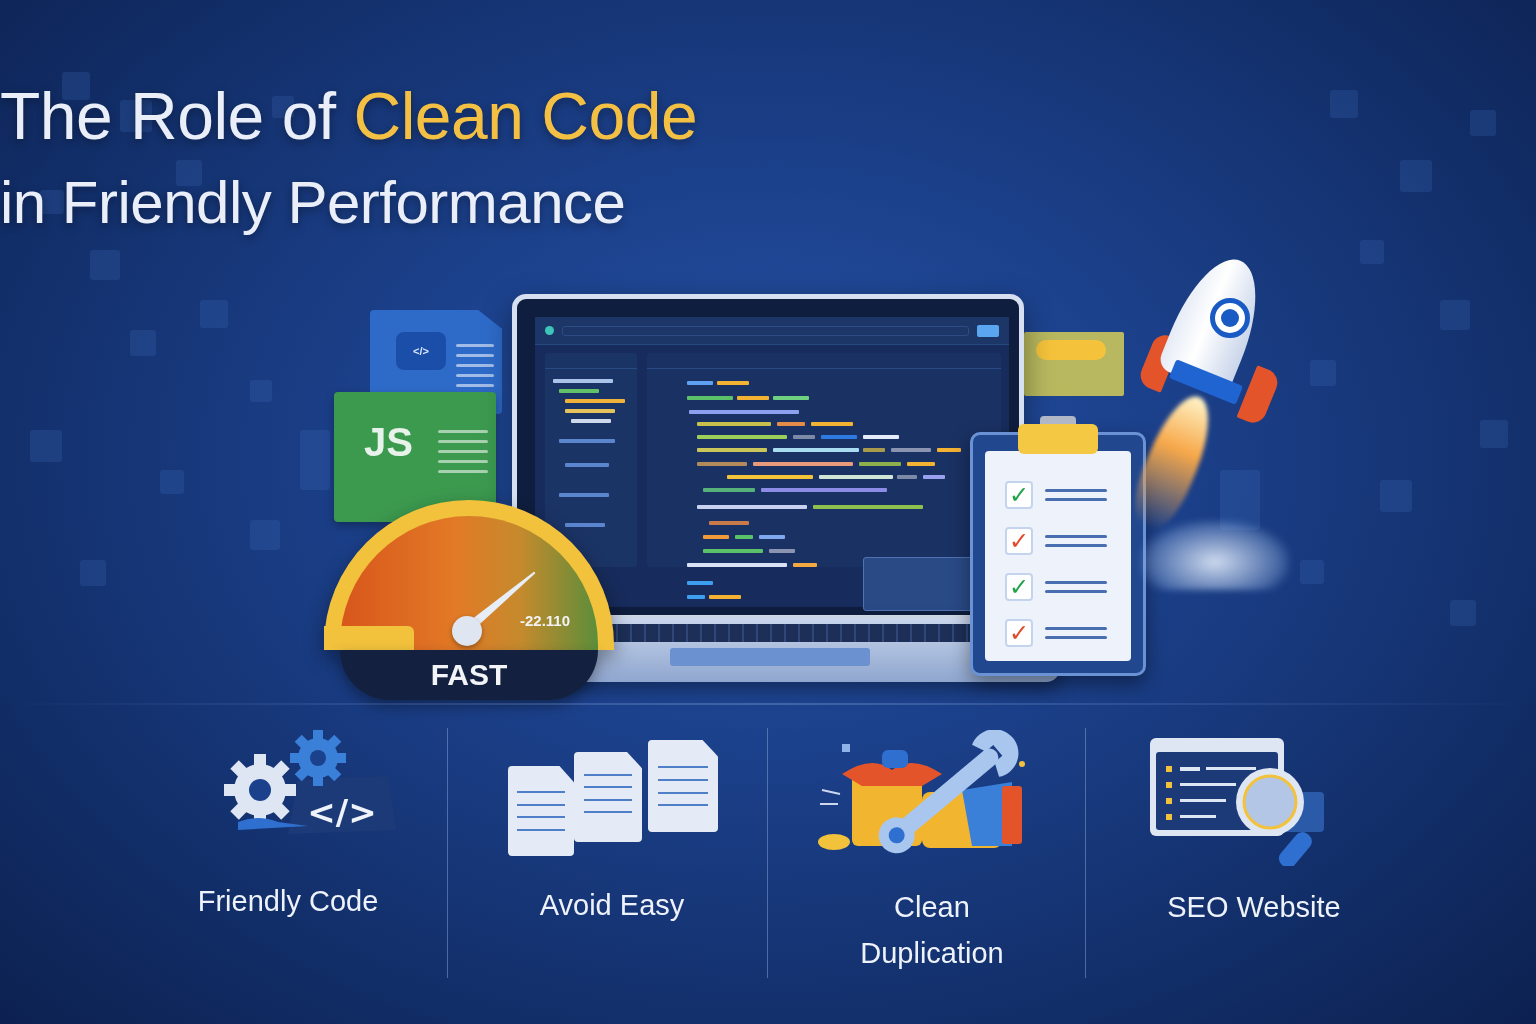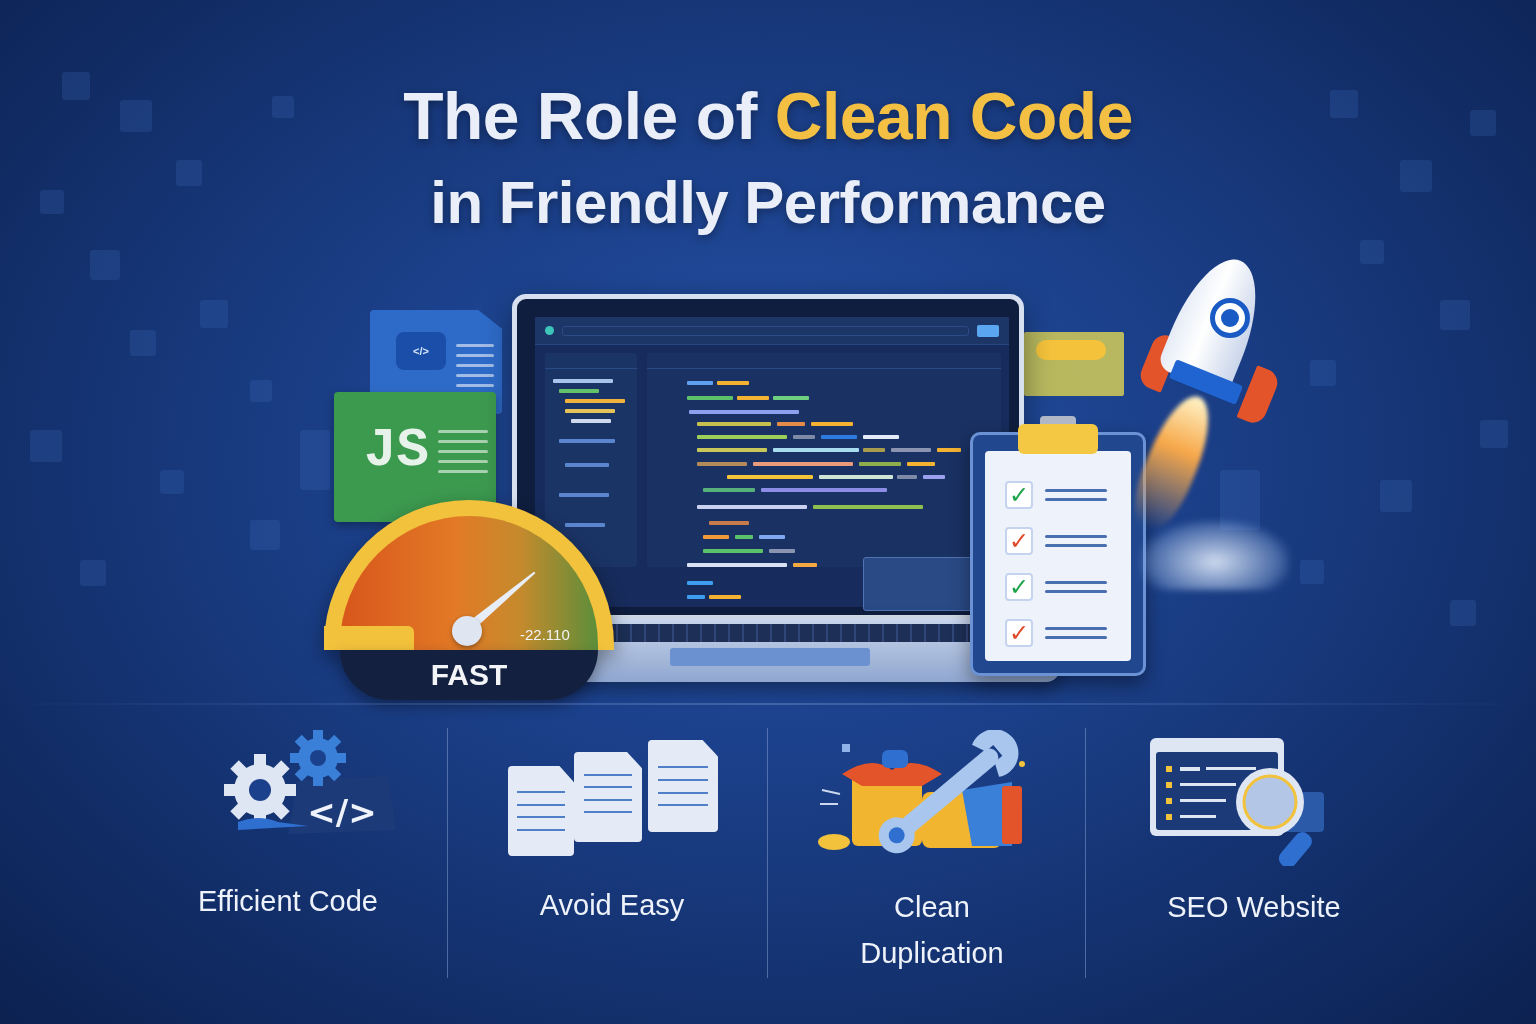--- a/index.html
+++ b/index.html
@@ -6,21 +6,21 @@
   html, body { width: 1536px; height: 1024px; overflow: hidden; }
   body {
     font-family: "Liberation Sans", "DejaVu Sans", sans-serif;
     background: radial-gradient(ellipse at 50% 45%, #2553a6 0%, #1c418c 35%, #13306c 70%, #0c2150 100%);
     position: relative;
     color: #fff;
   }
   .bg-squares { position: absolute; inset: 0; pointer-events: none; }
   .sq { position: absolute; background: rgba(80,130,210,0.18); border-radius: 3px; }
 
-  .title { position: absolute; left: 0; right: 0; text-align: center; font-weight: bold; color: #e9eef8; letter-spacing: -0.5px; text-shadow: 0 3px 8px rgba(0,0,0,0.35); }
+  .title { position: absolute; left: 0; right: 0; font-weight: normal; color: #e9eef8; letter-spacing: -0.5px; text-shadow: 0 3px 8px rgba(0,0,0,0.35); }
   .title.l1 { top: 78px; font-size: 66px; }
   .title.l2 { top: 168px; font-size: 60px; }
   .title .accent { color: #f3c044; }
 
   
   .laptop-screen { position: absolute; left: 512px; top: 294px; width: 512px; height: 326px; background: #0f1e3e; border: 5px solid #d6e0f0; border-radius: 14px; box-shadow: 0 10px 30px rgba(0,0,0,0.4); overflow: hidden; }
   .laptop-inner { position: absolute; left: 18px; top: 18px; right: 10px; bottom: 8px; background: #172c5c; border-radius: 4px; }
   .toolbar { height: 28px; background: #1d3668; display: flex; align-items: center; padding: 0 10px; gap: 8px; border-bottom: 1px solid #27477f; }
   .tb-dot { width: 9px; height: 9px; border-radius: 50%; background: #3cc5b8; }
   .tb-search { flex: 1; height: 10px; border: 1px solid #2d4c86; border-radius: 3px; }
@@ -32,31 +32,31 @@
   .code-line { position: absolute; height: 4px; border-radius: 1px; }
   .popup { position: absolute; left: 328px; top: 240px; width: 140px; height: 54px; background: #2a4a86; border: 1px solid #4e73b4; border-radius: 3px; }
   .laptop-base { position: absolute; left: 480px; top: 618px; width: 580px; height: 64px; background: linear-gradient(#c9d6ec, #8fa6cf); border-radius: 4px 4px 14px 14px; box-shadow: 0 8px 18px rgba(0,0,0,0.35); }
   .keyboard { position: absolute; left: 40px; top: 6px; right: 40px; height: 18px; background: repeating-linear-gradient(90deg, #1d2f57 0 12px, #31477a 12px 14px); border-radius: 2px; }
   .touchpad { position: absolute; left: 190px; top: 30px; width: 200px; height: 18px; background: #6b91d0; border-radius: 3px; }
 
   
   .file-blue { position: absolute; left: 370px; top: 310px; width: 132px; height: 104px; background: #2e6bc9; border-radius: 4px; clip-path: polygon(0 0, 82% 0, 100% 18%, 100% 100%, 0 100%); }
   .badge-blue { position: absolute; left: 396px; top: 332px; width: 50px; height: 38px; background: #1b4ea8; border-radius: 8px; display: flex; align-items: center; justify-content: center; font-size: 11px; font-weight: bold; color: #d6e6ff; }
   .file-green { position: absolute; left: 334px; top: 392px; width: 162px; height: 130px; background: #3c9a4f; border-radius: 4px; box-shadow: 0 4px 10px rgba(0,0,0,0.3); }
-  .js-label { position: absolute; left: 364px; top: 420px; font-size: 54px; font-weight: bold; color: #e7f3ea; font-family: Liberation Mono, monospace; }
+  .js-label { position: absolute; left: 364px; top: 420px; font-size: 40px; font-weight: bold; color: #e7f3ea; }
   .file-lines { position: absolute; }
   .file-lines div { height: 3px; margin-bottom: 7px; background: rgba(255,255,255,0.55); border-radius: 2px; }
 
   
   .gauge { position: absolute; left: 324px; top: 500px; width: 290px; height: 150px; background: #f2c23c; border-radius: 145px 145px 0 0; box-shadow: 0 8px 20px rgba(0,0,0,0.4); }
   .gauge-face { position: absolute; left: 16px; top: 16px; width: 258px; height: 134px; border-radius: 129px 129px 0 0; background: linear-gradient(90deg, #d8561c 0%, #e27a26 45%, #c58a2d 70%, #5c8e3a 100%); }
   .gauge-foot { position: absolute; left: 0; top: 126px; width: 90px; height: 24px; background: #f2c23c; border-radius: 0 6px 0 0; }
   .needle { position: absolute; left: 137px; top: 40px; width: 10px; height: 90px; background: #e8eef8; transform-origin: 50% 100%; transform: rotate(50deg); clip-path: polygon(40% 0, 60% 0, 100% 100%, 0 100%); }
   .hub { position: absolute; left: 128px; top: 116px; width: 30px; height: 30px; border-radius: 50%; background: #dfe6f2; box-shadow: 0 2px 5px rgba(0,0,0,0.35); }
-  .gauge-value { position: absolute; left: 196px; top: 126px; font-size: 15px; color: #f3f3f3; }
+  .gauge-value { position: absolute; left: 196px; top: 112px; font-size: 15px; color: #f3f3f3; font-weight: bold; }
   .gauge-label-bar { position: absolute; left: 340px; top: 650px; width: 258px; height: 50px; background: #14203f; border-radius: 0 0 60px 60px; box-shadow: 0 6px 14px rgba(0,0,0,0.35); display: flex; align-items: center; justify-content: center; font-size: 30px; font-weight: bold; color: #f2f4f8; }
 
   
   .clipboard { position: absolute; left: 970px; top: 432px; width: 176px; height: 244px; background: #21488f; border: 3px solid #6a92d4; border-radius: 10px; box-shadow: 0 8px 20px rgba(0,0,0,0.4); }
   .clip-paper { position: absolute; left: 12px; top: 16px; right: 12px; bottom: 12px; background: #eef2fa; border-radius: 4px; }
   .clip-top { position: absolute; left: 1018px; top: 424px; width: 80px; height: 30px; background: #f5c843; border-radius: 6px; }
   .clip-knob { position: absolute; left: 1040px; top: 416px; width: 36px; height: 12px; background: #b0b8c8; border-radius: 4px 4px 0 0; }
   .check-row { position: absolute; left: 20px; display: flex; align-items: center; gap: 12px; }
   .check-box { width: 28px; height: 28px; border: 2px solid #c5d4ee; border-radius: 4px; background: #fff; font-size: 24px; line-height: 24px; text-align: center; font-weight: bold; }
   .check-lines div { width: 62px; height: 3px; background: #4a6fb0; margin: 6px 0; border-radius: 2px; }
@@ -297,21 +297,21 @@
         <rect x="-5" y="-28" width="10" height="10" transform="rotate(45)"></rect>
           <rect x="-5" y="18" width="10" height="10" transform="rotate(45)"></rect>
         <rect x="-28" y="-5" width="10" height="10" transform="rotate(45)"></rect>
           <rect x="18" y="-5" width="10" height="10" transform="rotate(45)"></rect>
       </g>
       <circle r="8" fill="#1c418c"></circle>
     </g>
     <text x="124" y="94" font-size="34" font-weight="bold" fill="#eef2fa" text-anchor="middle" font-family="DejaVu Sans, sans-serif">&lt;/&gt;</text>
     <path d="M20 92 Q40 84 60 92 L90 96 L20 100 Z" fill="#2f6fd0"></path>
   </svg>
-  <div class="label" style="top:148px">Efficient Code</div>
+  <div class="label" style="top:148px">Friendly Code</div>
 </div>
 
 <div class="feature" style="left:452px">
   <div class="icon-wrap" style="left:56px;top:0;width:200px;height:130px">
     <div class="doc" style="left:66px;top:22px;width:68px;height:90px">
       <div class="ln" style="top:24%"></div>
         <div class="ln" style="top:38%"></div>
         <div class="ln" style="top:52%"></div>
         <div class="ln" style="top:66%"></div>
     </div>

